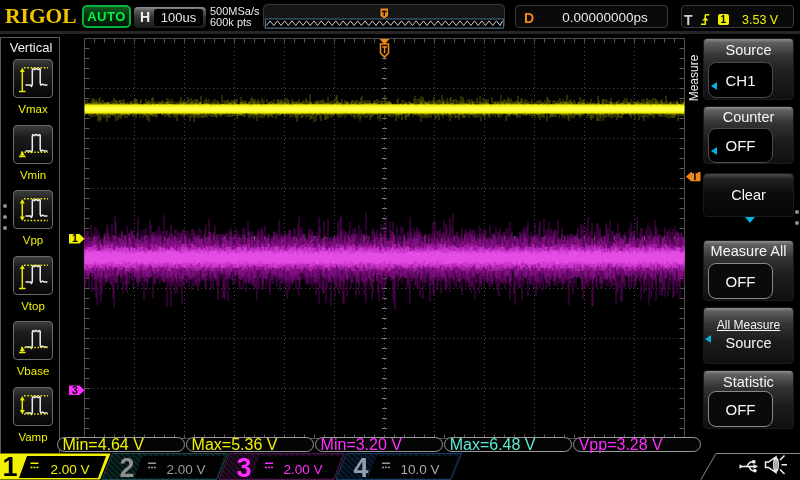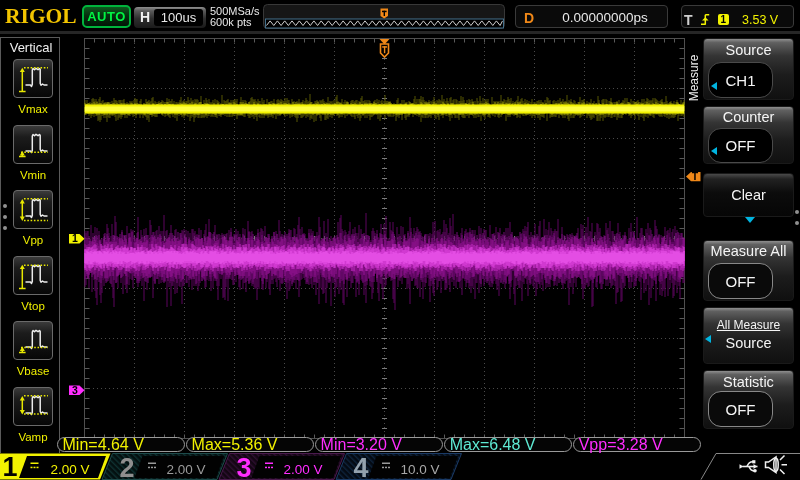--- a/index.html
+++ b/index.html
@@ -40,21 +40,21 @@
 
 #rmenu { left:703px; top:33px; width:97px; height:420px; }
 #mtab { position:absolute; left:-33px; top:38px; color:#f0f0f0; font-size:12px;
   transform:rotate(-90deg); transform-origin:center; width:48px; text-align:center; }
 .btn { position:absolute; left:0px; width:91px; border-radius:4px;
   background:linear-gradient(180deg,#8f8f8f 0%,#606060 6%,#343434 28%,#1c1c1c 60%,#101010 100%);
   border:1px solid #1a1a1a; }
 .btndark { background:linear-gradient(180deg,#4a4a4a 0%,#222 12%,#0c0c0c 45%,#060606 100%); }
 .btitle { position:absolute; left:0; width:100%; text-align:center; color:#f5f5f5; font-size:14.5px; }
 .bsmall { font-size:12px;text-decoration:underline; }
-.bbox { position:absolute; left:4px; width:65px; background:#000; border:1px solid #4a4a4a; border-radius:13px;
+.bbox { position:absolute; left:4px; width:65px; background:#000; border:1px solid #4a4a4a; border-radius:8px;
   display:flex; align-items:center; justify-content:center; }
 .bboxb { border:1px solid #888; background:#0a0a0a; }
 .bval { color:#f5f5f5; font-size:15px; }
 .tril { position:absolute; width:0; height:0; border-top:4.5px solid transparent;
   border-bottom:4.5px solid transparent; border-right:6px solid #00b4e0; }
 .trid { position:absolute; width:0; height:0; border-left:5px solid transparent;
   border-right:5px solid transparent; border-top:6.5px solid #00b4e0; }
 .rdot { position:absolute; width:4px; height:4px; border-radius:50%; background:#909090; }
 
 

